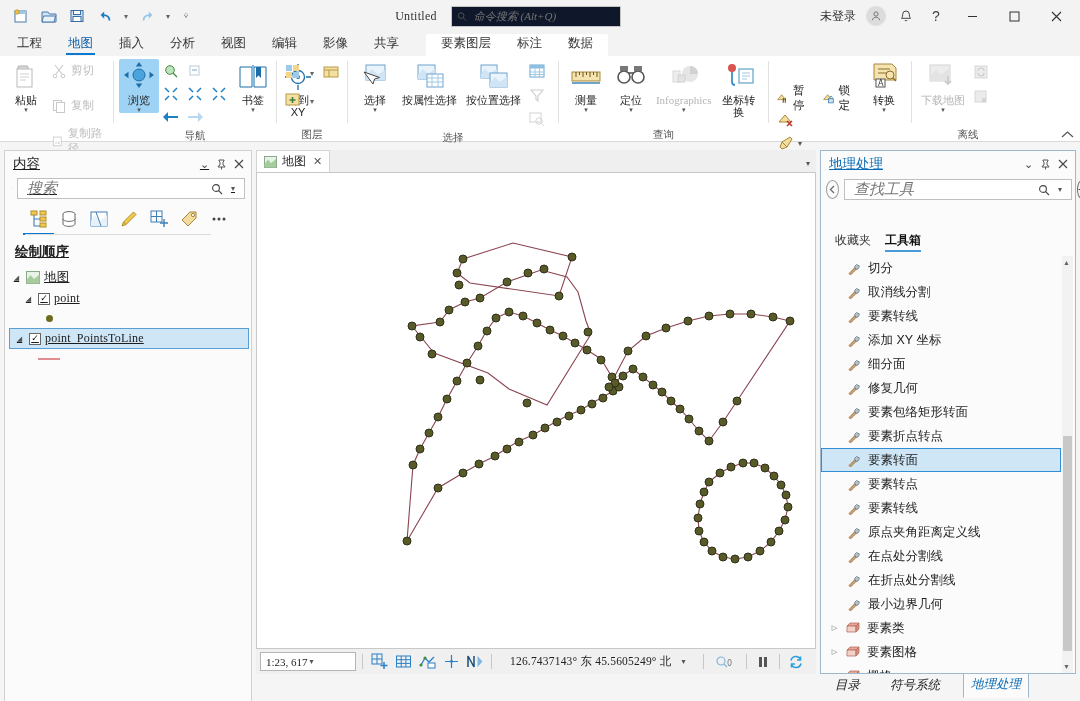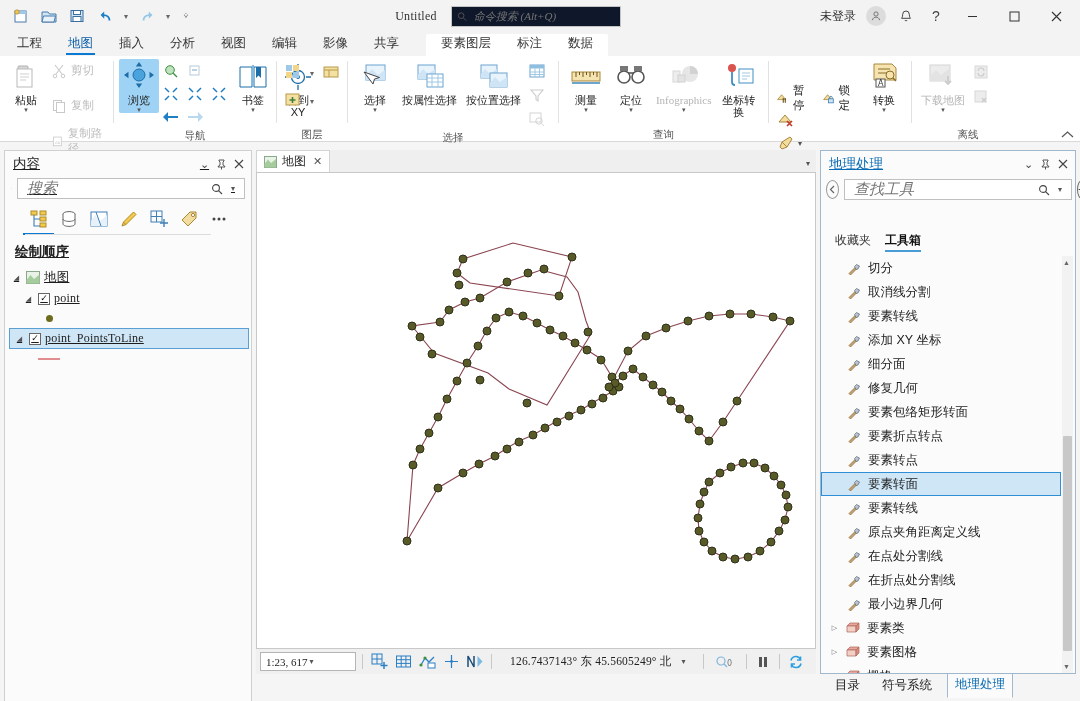--- a/index.html
+++ b/index.html
@@ -169,21 +169,21 @@
   .gp-list { flex:1; position:relative; overflow:hidden; margin-top:4px; }
   .gp-scroll { position:absolute; right:2px; top:0; bottom:0; width:11px; background:#f2f2f2; }
   .gp-thumb { position:absolute; right:1px; width:9px; background:#c8c8c8; border-radius:1px; }
   .gp-arrowbtn { position:absolute; right:1px; width:11px; height:13px; display:flex;align-items:center;justify-content:center;color:#666;font-size:7px;cursor:pointer;}
   .gp-item { display:flex; align-items:center; gap:6px; height:24px; padding-left:26px; cursor:pointer; margin-right:14px;}
   .gp-item.selected { background:#cfe6f7; border:1px solid #2e8fd6; padding-left:25px; }
   .gp-item .nm { font-size:12.5px; color:#1d1d1d; }
   .gp-item.tbx { padding-left:8px; }
   .gp-bottom-tabs {
     position:absolute; left:820px; top:674px; width:256px; height:24px;
-    display:flex; align-items:flex-end; gap:8px; padding-left:8px;
+    display:flex; align-items:flex-end; gap:16px; padding-left:8px;font-style:italic;
   }
   .bt { font-size:12.5px; padding:2px 7px 4px; color:#222; cursor:pointer; }
   .bt.active { color:#0b6cb5; background:#fbfbfb; border:1px solid #9fb8cd; border-bottom:1px solid #fbfbfb; }
 
   svg { display:block; }
 </style>
 </head>
 <body>
 
 <div class="app">
@@ -1096,37 +1096,37 @@
           </div>
           <div class="gp-item">
             <span>
               <svg width="15" height="15" viewBox="0 0 15 15">
                 <path d="M2 12.5l6-6 1.5 1.5-6 6z" fill="#c8a06a" stroke="#8a6a3a" stroke-width=".7"></path>
                 <path d="M7.5 5.5l2-2 3 1.5-1.5 3-2 .5z" fill="#b8c3cc" stroke="#5a6b77" stroke-width=".7"></path>
               </svg>
             </span>
             <span class="nm">要素折点转点</span>
           </div>
+          <div class="gp-item selected">
+            <span>
+              <svg width="15" height="15" viewBox="0 0 15 15">
+                <path d="M2 12.5l6-6 1.5 1.5-6 6z" fill="#c8a06a" stroke="#8a6a3a" stroke-width=".7"></path>
+                <path d="M7.5 5.5l2-2 3 1.5-1.5 3-2 .5z" fill="#b8c3cc" stroke="#5a6b77" stroke-width=".7"></path>
+              </svg>
+            </span>
+            <span class="nm">要素转面</span>
+          </div>
           <div class="gp-item">
             <span>
               <svg width="15" height="15" viewBox="0 0 15 15">
                 <path d="M2 12.5l6-6 1.5 1.5-6 6z" fill="#c8a06a" stroke="#8a6a3a" stroke-width=".7"></path>
                 <path d="M7.5 5.5l2-2 3 1.5-1.5 3-2 .5z" fill="#b8c3cc" stroke="#5a6b77" stroke-width=".7"></path>
               </svg>
             </span>
             <span class="nm">要素转点</span>
-          </div>
-          <div class="gp-item selected">
-            <span>
-              <svg width="15" height="15" viewBox="0 0 15 15">
-                <path d="M2 12.5l6-6 1.5 1.5-6 6z" fill="#c8a06a" stroke="#8a6a3a" stroke-width=".7"></path>
-                <path d="M7.5 5.5l2-2 3 1.5-1.5 3-2 .5z" fill="#b8c3cc" stroke="#5a6b77" stroke-width=".7"></path>
-              </svg>
-            </span>
-            <span class="nm">要素转面</span>
           </div>
           <div class="gp-item">
             <span>
               <svg width="15" height="15" viewBox="0 0 15 15">
                 <path d="M2 12.5l6-6 1.5 1.5-6 6z" fill="#c8a06a" stroke="#8a6a3a" stroke-width=".7"></path>
                 <path d="M7.5 5.5l2-2 3 1.5-1.5 3-2 .5z" fill="#b8c3cc" stroke="#5a6b77" stroke-width=".7"></path>
               </svg>
             </span>
             <span class="nm">要素转线</span>
           </div>

